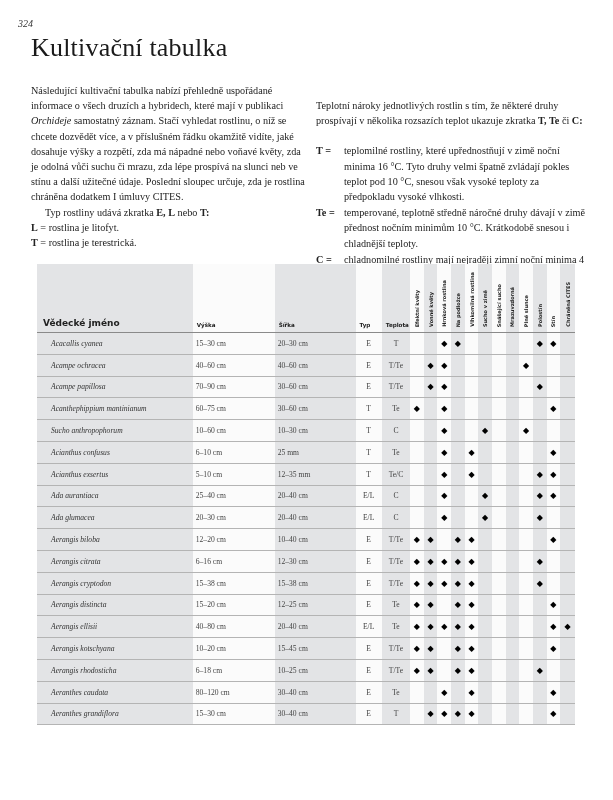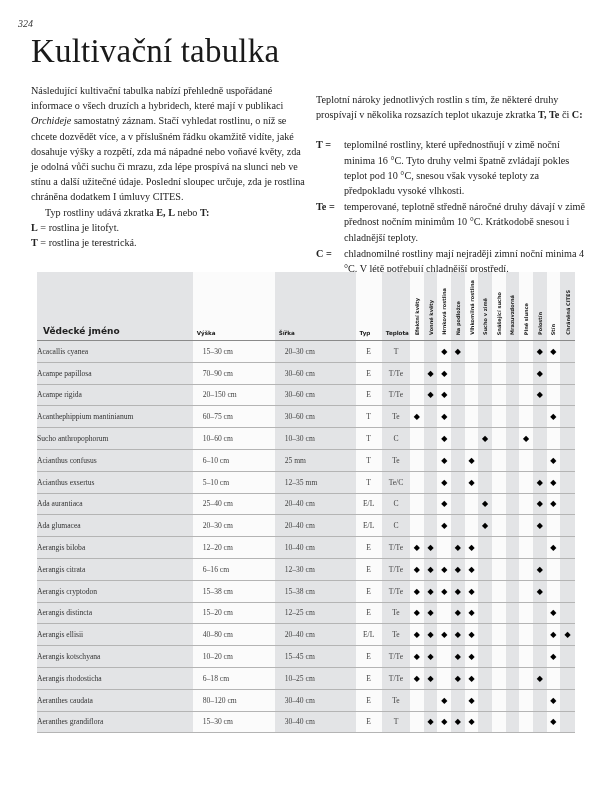--- a/index.html
+++ b/index.html
@@ -1,42 +1,42 @@
 <!DOCTYPE html>
 <html><head>
 <meta charset="utf-8">
 <style>
   html, body { margin: 0; padding: 0; background: #ffffff; }
   body { width: 613px; height: 800px; position: relative; overflow: hidden;
          font-family: "Liberation Serif", "DejaVu Serif", serif; color: #222; }
   .page-num { position: absolute; left: 18px; top: 18px; font-size: 10px; font-style: italic; color: #333; }
-  .title { position: absolute; left: 31px; top: 33px; font-size: 33px; font-weight: normal; margin: 0; color: #1a1a1a; letter-spacing: 0.2px; }
+  .title { position: absolute; left: 31px; top: 33px; font-size: 26px; font-weight: normal; margin: 0; color: #1a1a1a; letter-spacing: 0.2px; }
   .col-left { position: absolute; left: 31px; top: 83px; width: 275px; font-size: 10.2px; line-height: 15.2px; }
   .col-left p { margin: 0; }
   .col-left .indent { text-indent: 14px; }
-  .col-right { position: absolute; left: 316px; top: 92px; width: 275px; font-size: 10.2px; line-height: 15.2px; }
+  .col-right { position: absolute; left: 316px; top: 98px; width: 275px; font-size: 10.2px; line-height: 15.2px; }
   .col-right p { margin: 0 0 15px 0; }
   .def { display: flex; margin-bottom: 1px; }
   .def .k { width: 28px; flex: none; font-weight: bold; }
   .def .v { flex: 1; }
   b { font-weight: bold; }
   i { font-style: italic; }
 
-  .table-wrap { position: absolute; left: 37px; top: 272px; width: 538px; }
+  .table-wrap { position: absolute; left: 37px; top: 264px; width: 538px; }
   table { border-collapse: collapse; table-layout: fixed; width: 538px; }
   td, th { padding: 0; font-family: "Liberation Serif", serif; font-size: 7.6px; color: #444; height: 20.8px; }
   th { height: 64px; vertical-align: bottom; font-family: "DejaVu Sans", sans-serif; font-size: 6px; font-weight: bold; color: #222; text-align: left; border-bottom: 1.3px solid #8a8a8a; padding-bottom: 4px; }
   th.name-h { font-size: 9px; padding-left: 6px; }
   th.small-h { font-size: 5.6px; padding-left: 4px; }
   td { border-bottom: 1px solid #b4b4b4; }
   tr:last-child td { border-bottom: 1px solid #b4b4b4; }
   .g { background: #e3e4e6; }
   .w { background: #fbfbfb; }
-  td.name { padding-left: 0; color: #333; }
-  td.val { padding-left: 10px; }
+  td.name { padding-left: 14px; font-style: italic; color: #333; }
+  td.val { padding-left: 3px; }
   td.c { text-align: center; }
   td.dot { text-align: center; font-size: 8px; color: #000; }
   .vlabel { display: inline-block; writing-mode: vertical-rl; transform: rotate(180deg); font-family: "DejaVu Sans", sans-serif; font-size: 5px; font-weight: bold; color: #222; white-space: nowrap; }
   th.vh { text-align: center; padding-bottom: 4px; }
 </style>
 </head>
 <body>
 
 <div class="page-num">324</div>
 <h1 class="title">Kultivační tabulka</h1>
@@ -120,41 +120,41 @@
           <td class="dot w"></td>
           <td class="dot g"></td>
           <td class="dot w"></td>
           <td class="dot g"></td>
           <td class="dot w"></td>
           <td class="dot g">◆</td>
           <td class="dot w">◆</td>
           <td class="dot g"></td>
         </tr>
         <tr>
+          <td class="g name">Acampe ochracea</td>
+          <td class="w val">40–60 cm</td>
+          <td class="g val">40–60 cm</td>
+          <td class="w c">E</td>
+          <td class="g c">T/Te</td>
+          <td class="dot w"></td>
+          <td class="dot g">◆</td>
+          <td class="dot w">◆</td>
+          <td class="dot g"></td>
+          <td class="dot w"></td>
+          <td class="dot g"></td>
+          <td class="dot w"></td>
+          <td class="dot g"></td>
+          <td class="dot w">◆</td>
+          <td class="dot g"></td>
+          <td class="dot w"></td>
+          <td class="dot g"></td>
+        </tr>
+        <tr>
           <td class="g name">Acampe papillosa</td>
           <td class="w val">70–90 cm</td>
-          <td class="g val">30–60 cm</td>
-          <td class="w c">E</td>
-          <td class="g c">T/Te</td>
-          <td class="dot w"></td>
-          <td class="dot g">◆</td>
-          <td class="dot w">◆</td>
-          <td class="dot g"></td>
-          <td class="dot w"></td>
-          <td class="dot g"></td>
-          <td class="dot w"></td>
-          <td class="dot g"></td>
-          <td class="dot w"></td>
-          <td class="dot g">◆</td>
-          <td class="dot w"></td>
-          <td class="dot g"></td>
-        </tr>
-        <tr>
-          <td class="g name">Acampe rigida</td>
-          <td class="w val">20–150 cm</td>
           <td class="g val">30–60 cm</td>
           <td class="w c">E</td>
           <td class="g c">T/Te</td>
           <td class="dot w"></td>
           <td class="dot g">◆</td>
           <td class="dot w">◆</td>
           <td class="dot g"></td>
           <td class="dot w"></td>
           <td class="dot g"></td>
           <td class="dot w"></td>

